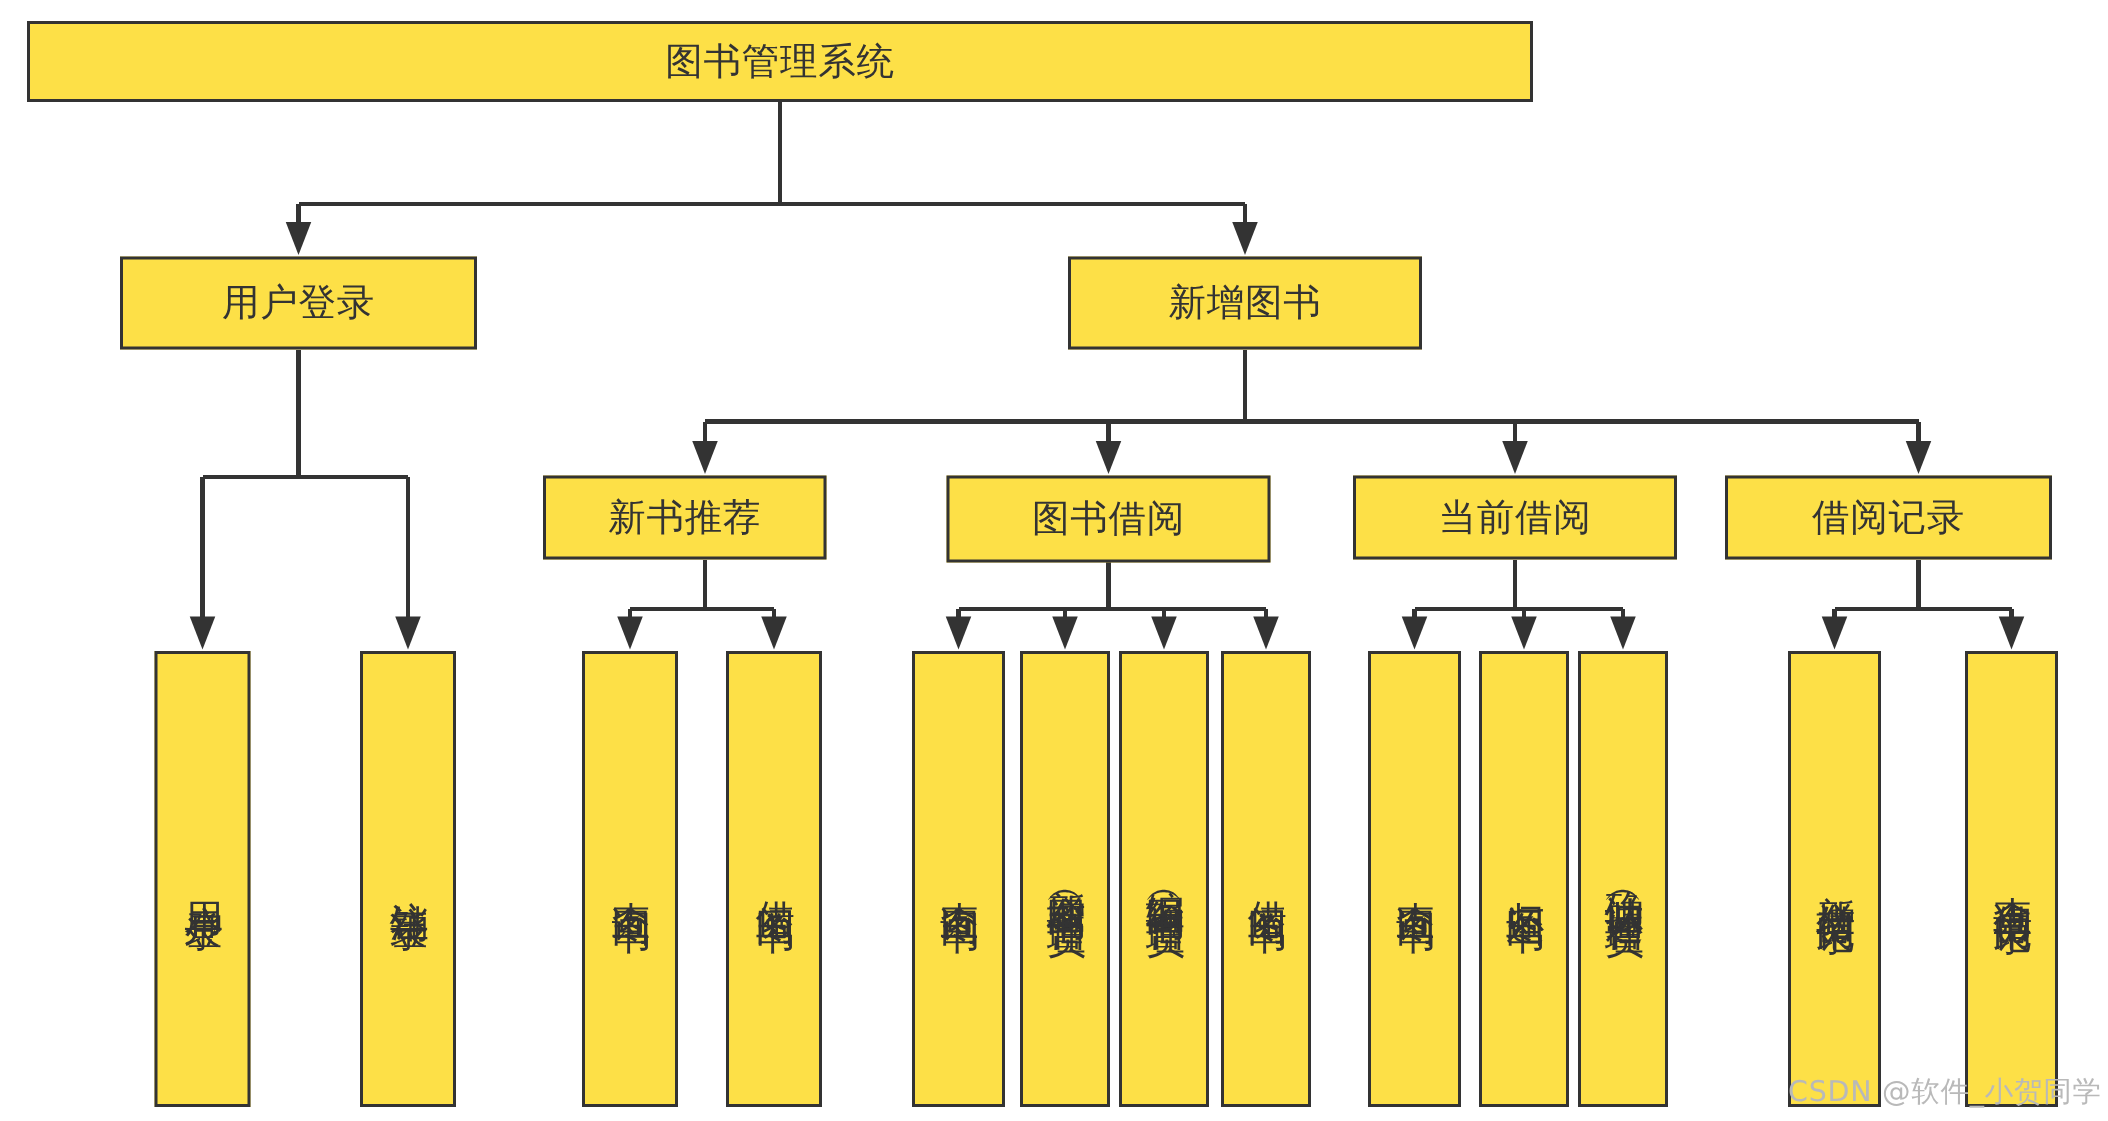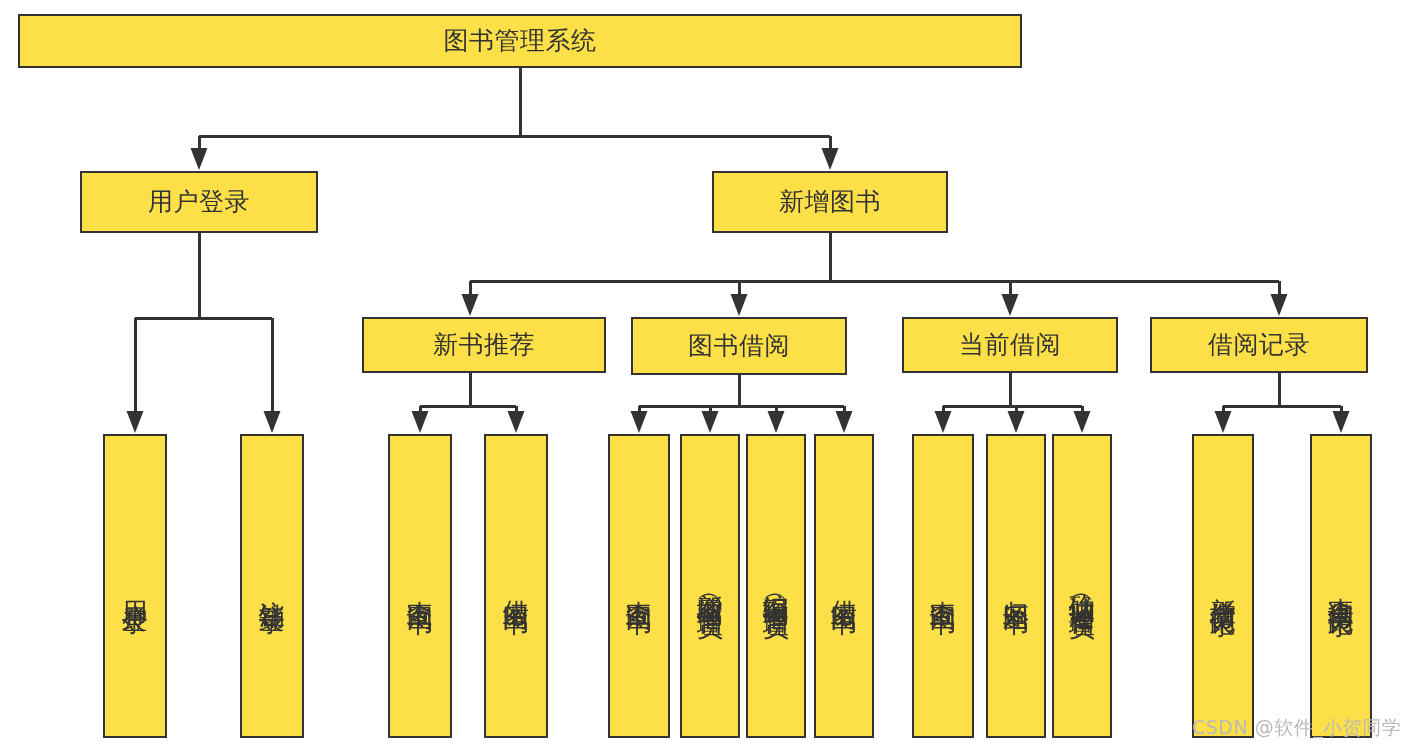--- a/index.html
+++ b/index.html
@@ -147,21 +147,21 @@
   <div id="nodes-layer">
       <div class="node horizontal root" style="left: 18px; top: 14px; width: 1004px; height: 54px;">
         <span class="label">图书管理系统</span>
       </div>
       <div class="node horizontal" style="left: 80px; top: 171px; width: 238px; height: 62px;">
         <span class="label">用户登录</span>
       </div>
       <div class="node horizontal" style="left: 712px; top: 171px; width: 236px; height: 62px;">
         <span class="label">新增图书</span>
       </div>
-      <div class="node horizontal" style="left: 362px; top: 317px; width: 244px; height: 56px;">
+      <div class="node horizontal" style="left: 362px; top: 317px; width: 189px; height: 56px;">
         <span class="label">新书推荐</span>
       </div>
       <div class="node horizontal" style="left: 631px; top: 317px; width: 216px; height: 58px;">
         <span class="label">图书借阅</span>
       </div>
       <div class="node horizontal" style="left: 902px; top: 317px; width: 216px; height: 56px;">
         <span class="label">当前借阅</span>
       </div>
       <div class="node horizontal" style="left: 1150px; top: 317px; width: 218px; height: 56px;">
         <span class="label">借阅记录</span>

